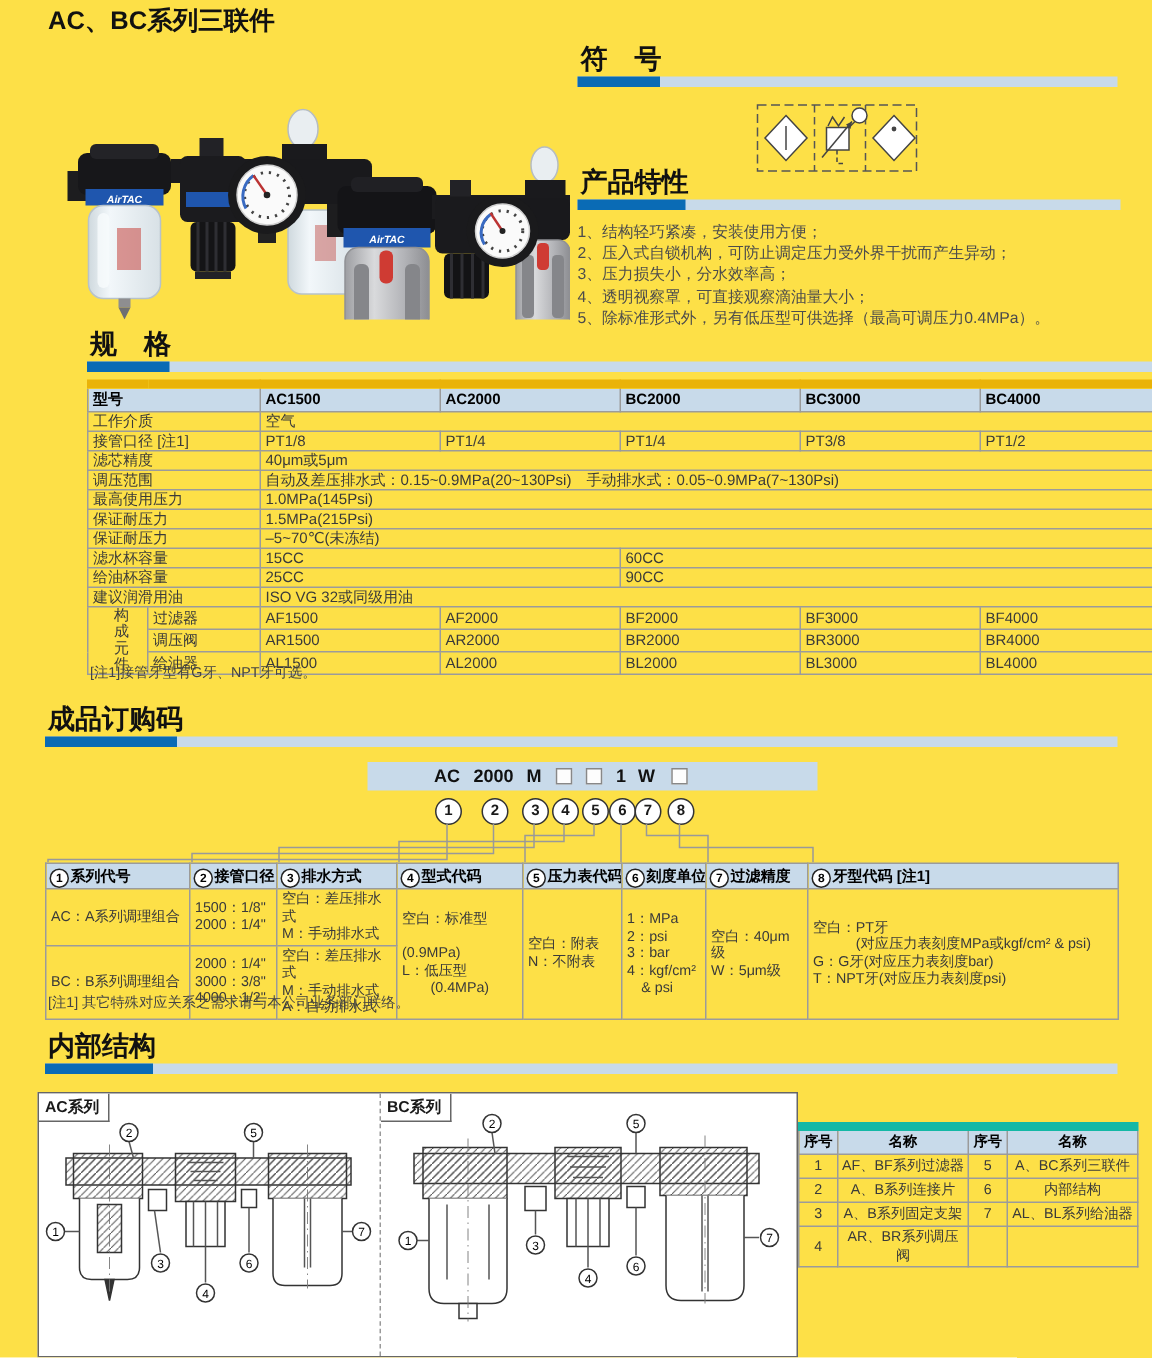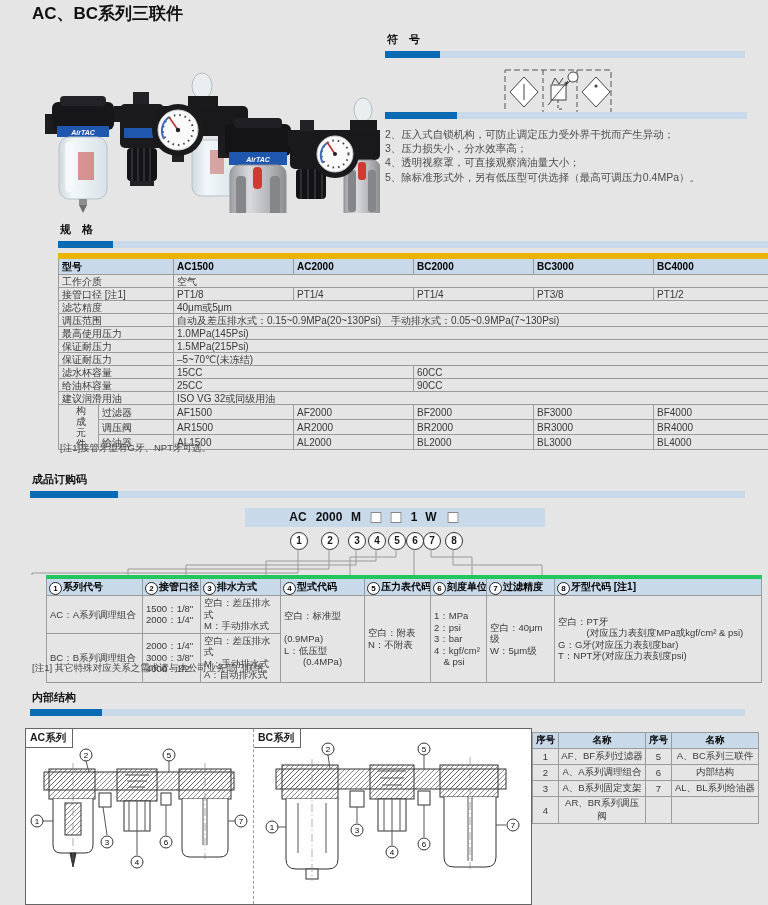--- a/index.html
+++ b/index.html
@@ -1,20 +1,20 @@
 <!DOCTYPE html>
 <html><head>
 <meta charset="utf-8">
 <style>
   html,body{margin:0;padding:0;background:#fff;}
-  .page{position:relative;width:768px;height:905px;overflow:hidden;background:#e5e5e5;
+  .page{position:relative;width:768px;height:905px;overflow:hidden;background:#fde047;
         font-family:"Liberation Sans","DejaVu Sans",sans-serif;color:#1a1a1a;}
   
   .sec{position:absolute;}
-  .sechead{font-size:11px;font-weight:bold;color:#111;margin:0 0 3px 2px;line-height:18px;}
+  .sechead{font-size:18px;font-weight:bold;color:#111;margin:0 0 3px 2px;line-height:18px;}
   .hbar{height:7px;background:#c8daea;position:relative;}
   .hbar .dk{position:absolute;left:0;top:0;height:7px;background:#0a6bb5;}
   .w55{width:55px}.w72{width:72px}.w88{width:88px}
   h1.title{position:absolute;left:32px;top:2px;font-size:17px;margin:0;color:#111;}
   
   .feat{margin:8px 0 0 0;padding:0;list-style:none;font-size:10.5px;color:#4c4c4c;}
   .feat li{line-height:14.2px;}
   
   table{border-collapse:collapse;table-layout:fixed;}
   .spec{width:715px;font-size:10px;border-top:6px solid #eab308;}
@@ -26,35 +26,35 @@
   .fnote{position:absolute;font-size:9.5px;color:#444;}
   
   .codebar{position:absolute;left:215px;top:38px;width:300px;height:19px;background:#c8daea;}
   .codebar span{position:absolute;top:0;transform:translateX(-50%);font-weight:bold;
                 font-size:12px;line-height:19px;color:#111;}
   .codebar .codebox{width:11px;height:11px;top:4px;background:#fdfdfd;border:1px solid #888;
                     transform:translateX(-50%);box-sizing:border-box;}
   .bigc{position:absolute;top:62px;width:16px;height:16px;border:1px solid #333;border-radius:50%;
         background:#fff;font-size:10px;font-weight:bold;text-align:center;line-height:16px;}
   .conn{position:absolute;left:0;top:79px;}
-  .order{position:absolute;left:16px;top:105px;width:715px;font-size:9.5px;border-top:4px solid #22c55e;}
+  .order{position:absolute;left:0;top:105px;width:715px;font-size:9.5px;border-top:1px solid #22c55e;}
   .order th{border:1px solid #9b9b9b;background:#c8daea;font-size:10px;color:#000;height:16px;
             text-align:left;padding:0 2px;white-space:nowrap;overflow:hidden;}
   .order td{border:1px solid #9b9b9b;padding:1px 3px;line-height:11.5px;vertical-align:middle;
             color:#3a3a3a;white-space:pre-line;overflow:hidden;}
   .cn{display:inline-block;width:11px;height:11px;border:1px solid #222;border-radius:50%;
       background:#fff;font-size:8px;font-weight:bold;text-align:center;line-height:11px;
       margin-right:1px;vertical-align:-1px;}
   
   .drawbox{position:absolute;left:-5px;top:40px;width:505px;height:175px;border:1px solid #666;
            background:#fff;overflow:hidden;}
   .dlabel{position:absolute;top:0;padding:2px 6px 2px 4px;font-size:10.5px;font-weight:bold;
           border-right:1px solid #666;border-bottom:1px solid #666;background:#fff;z-index:2;}
   .divider{position:absolute;left:227px;top:0;bottom:0;border-left:1px dashed #9a9a9a;}
-  .parts{position:absolute;left:502px;top:44px;width:226px;font-size:9.5px;border-top:1px solid #14b8a6;}
+  .parts{position:absolute;left:502px;top:60px;width:226px;font-size:9.5px;border-top:6px solid #14b8a6;}
   .parts th{border:1px solid #9b9b9b;background:#c8daea;color:#000;height:15px;padding:0 2px;}
   .parts td{border:1px solid #9b9b9b;height:15px;text-align:center;color:#3a3a3a;padding:0 2px;
             overflow:hidden;}
   svg text{font-family:"Liberation Sans","DejaVu Sans",sans-serif;}
 </style>
 </head>
 <body>
 
 <div class="page">
 
@@ -158,24 +158,26 @@
       <path d="M55,22 L58,16 L62,22 L66,16" fill="none" stroke="#444"></path>
       <circle cx="76" cy="15" r="5" fill="#fff" stroke="#444"></circle>
       <line x1="73" y1="19" x2="69" y2="23" stroke="#444"></line>
       <path d="M61,38 V47 H66" fill="none" stroke="#444" stroke-dasharray="3,2"></path>
       <polygon points="99,15 113,30 99,45 85,30" fill="#fff" stroke="#444"></polygon>
       <circle cx="99" cy="24" r="1.6" fill="#444"></circle>
     </svg>
   </div>
 
   <div class="sec" style="left:385px;top:112px;width:362px;">
+    <div class="sechead">产品特性</div>
     <div class="hbar">
         <div class="dk w72"></div>
       </div>
     <ul class="feat">
+      <li>1、结构轻巧紧凑，安装使用方便；</li>
       <li>2、压入式自锁机构，可防止调定压力受外界干扰而产生异动；</li>
       <li>3、压力损失小，分水效率高；</li>
       <li>4、透明视察罩，可直接观察滴油量大小；</li>
       <li>5、除标准形式外，另有低压型可供选择（最高可调压力0.4MPa）。</li>
     </ul>
   </div>
 
   <div class="sec" style="left:30px;top:220px;width:715px;margin-left:28px;">
     <div class="sechead">规　格</div>
     <div class="hbar">
@@ -496,21 +498,21 @@
         <th>名称</th>
       </tr>
       <tr>
         <td>1</td>
         <td>AF、BF系列过滤器</td>
         <td>5</td>
         <td>A、BC系列三联件</td>
       </tr>
       <tr>
         <td>2</td>
-        <td>A、A系列调理组合</td>
+        <td>A、B系列连接片</td>
         <td>6</td>
         <td>内部结构</td>
       </tr>
       <tr>
         <td>3</td>
         <td>A、B系列固定支架</td>
         <td>7</td>
         <td>AL、BL系列给油器</td>
       </tr>
       <tr>

